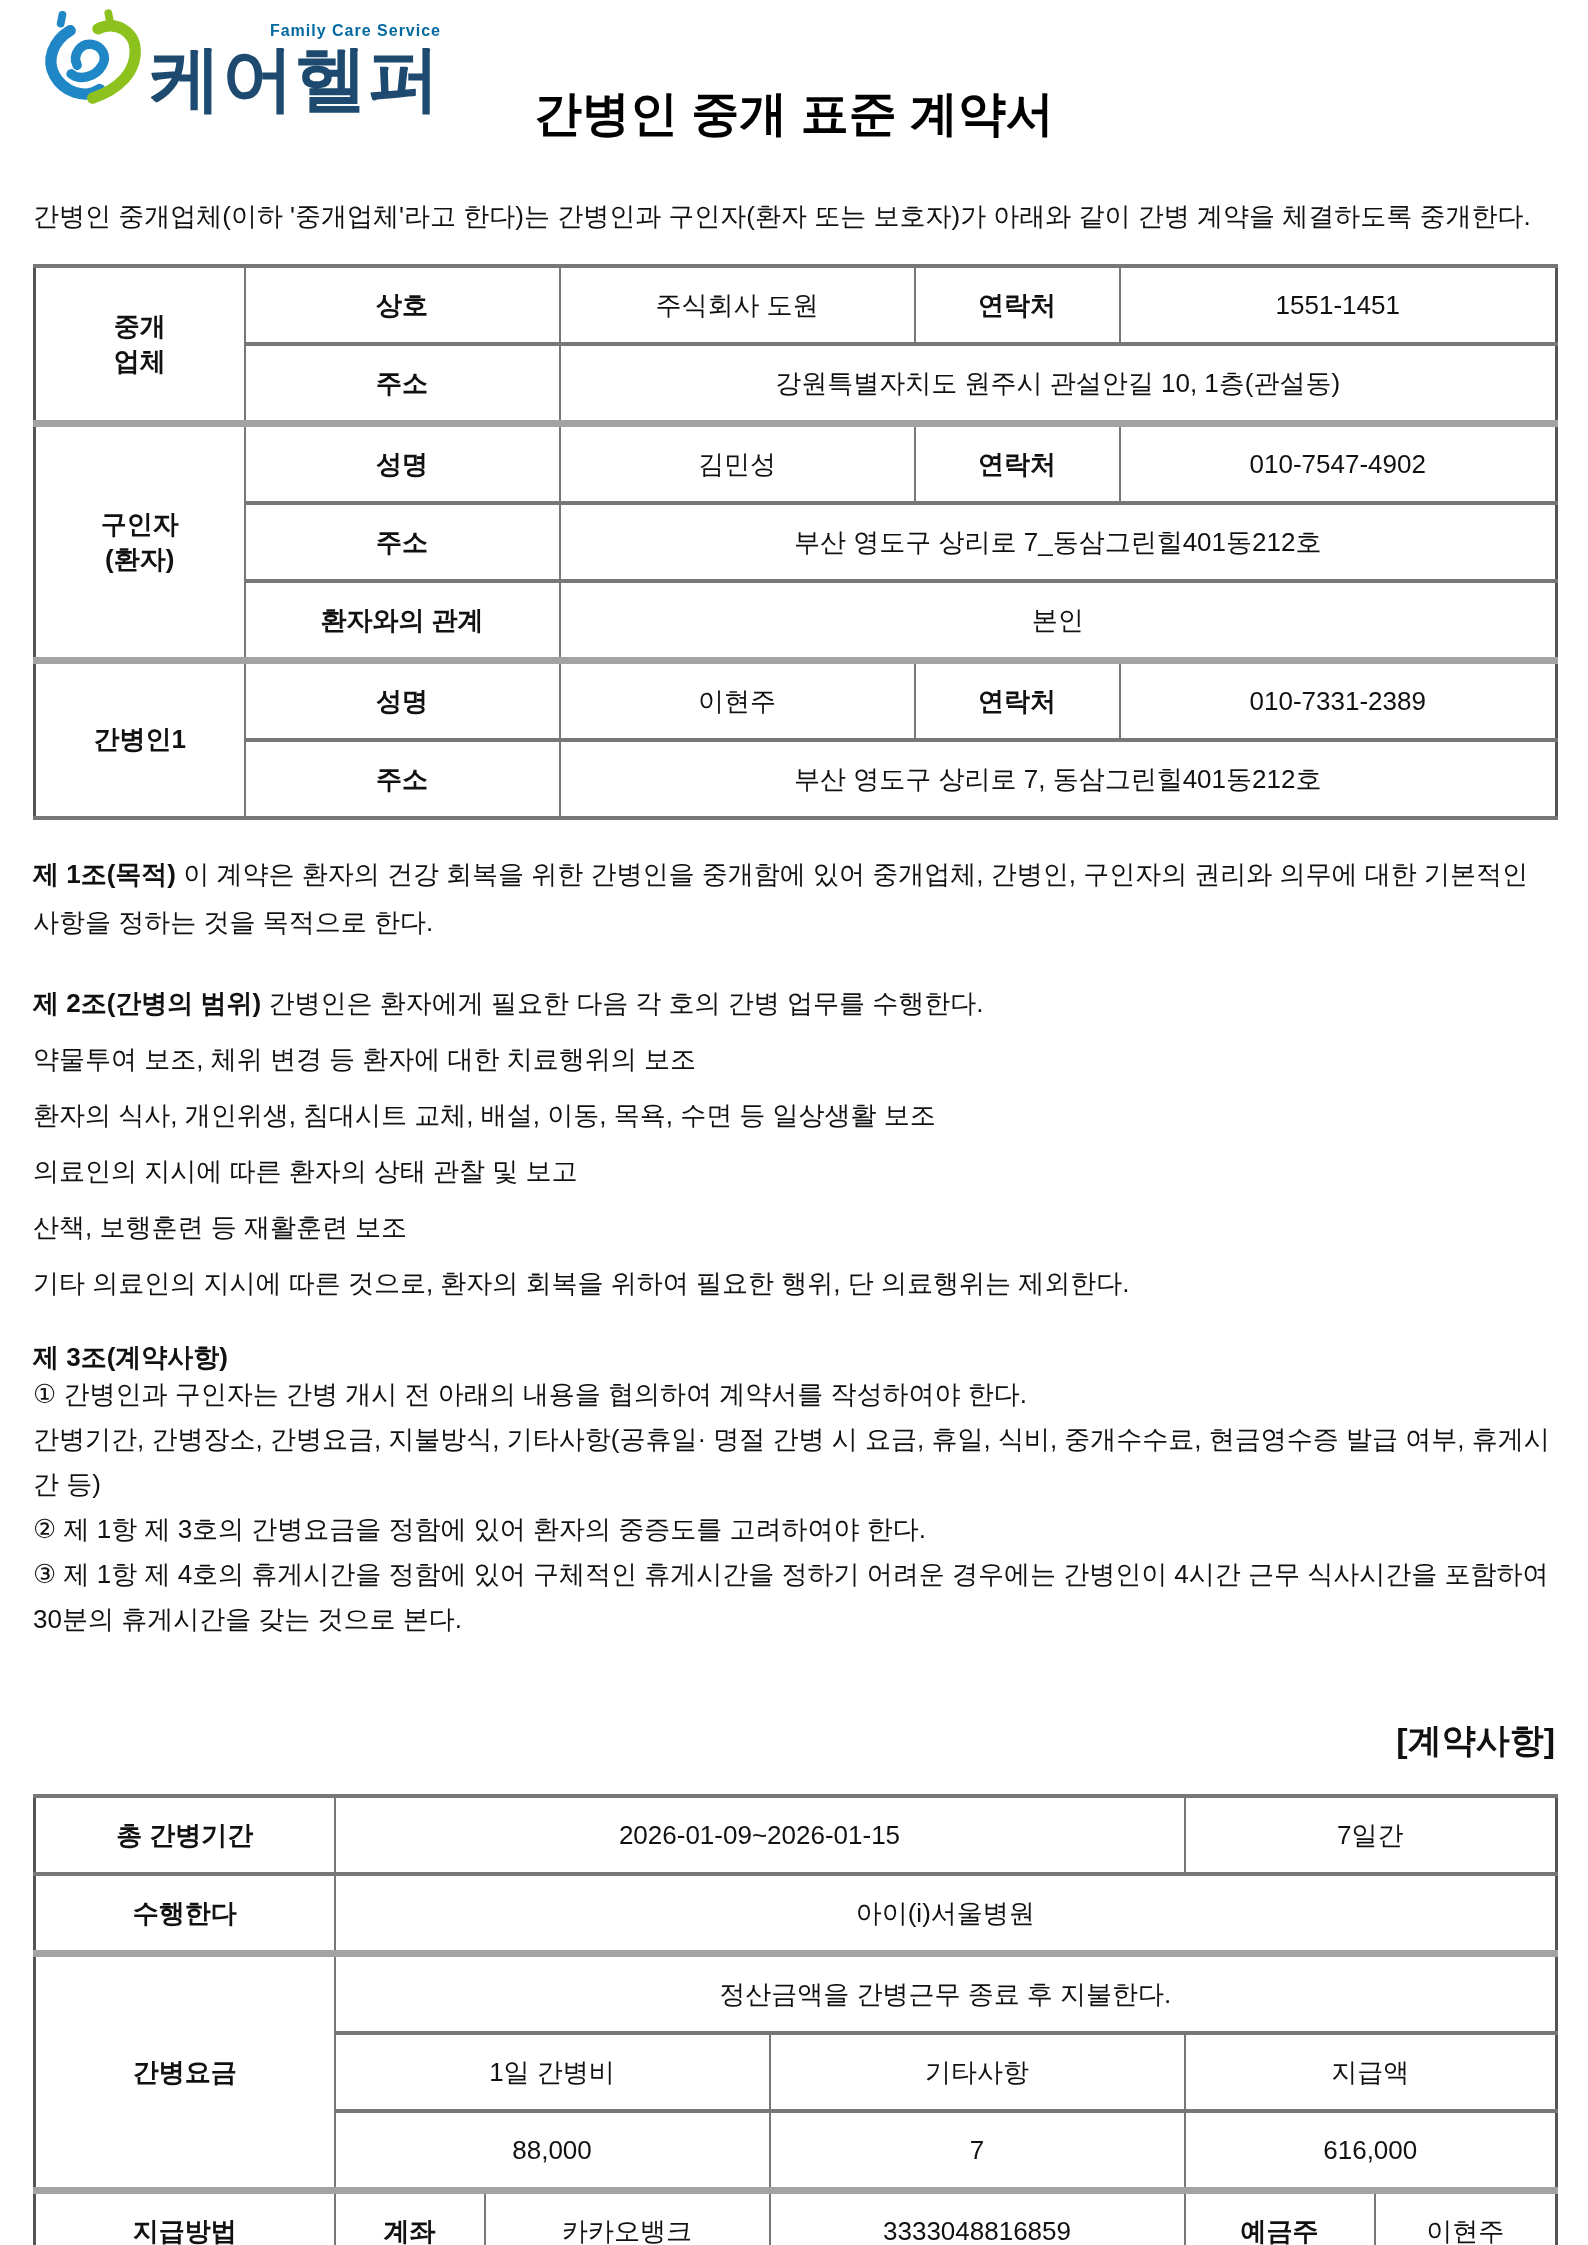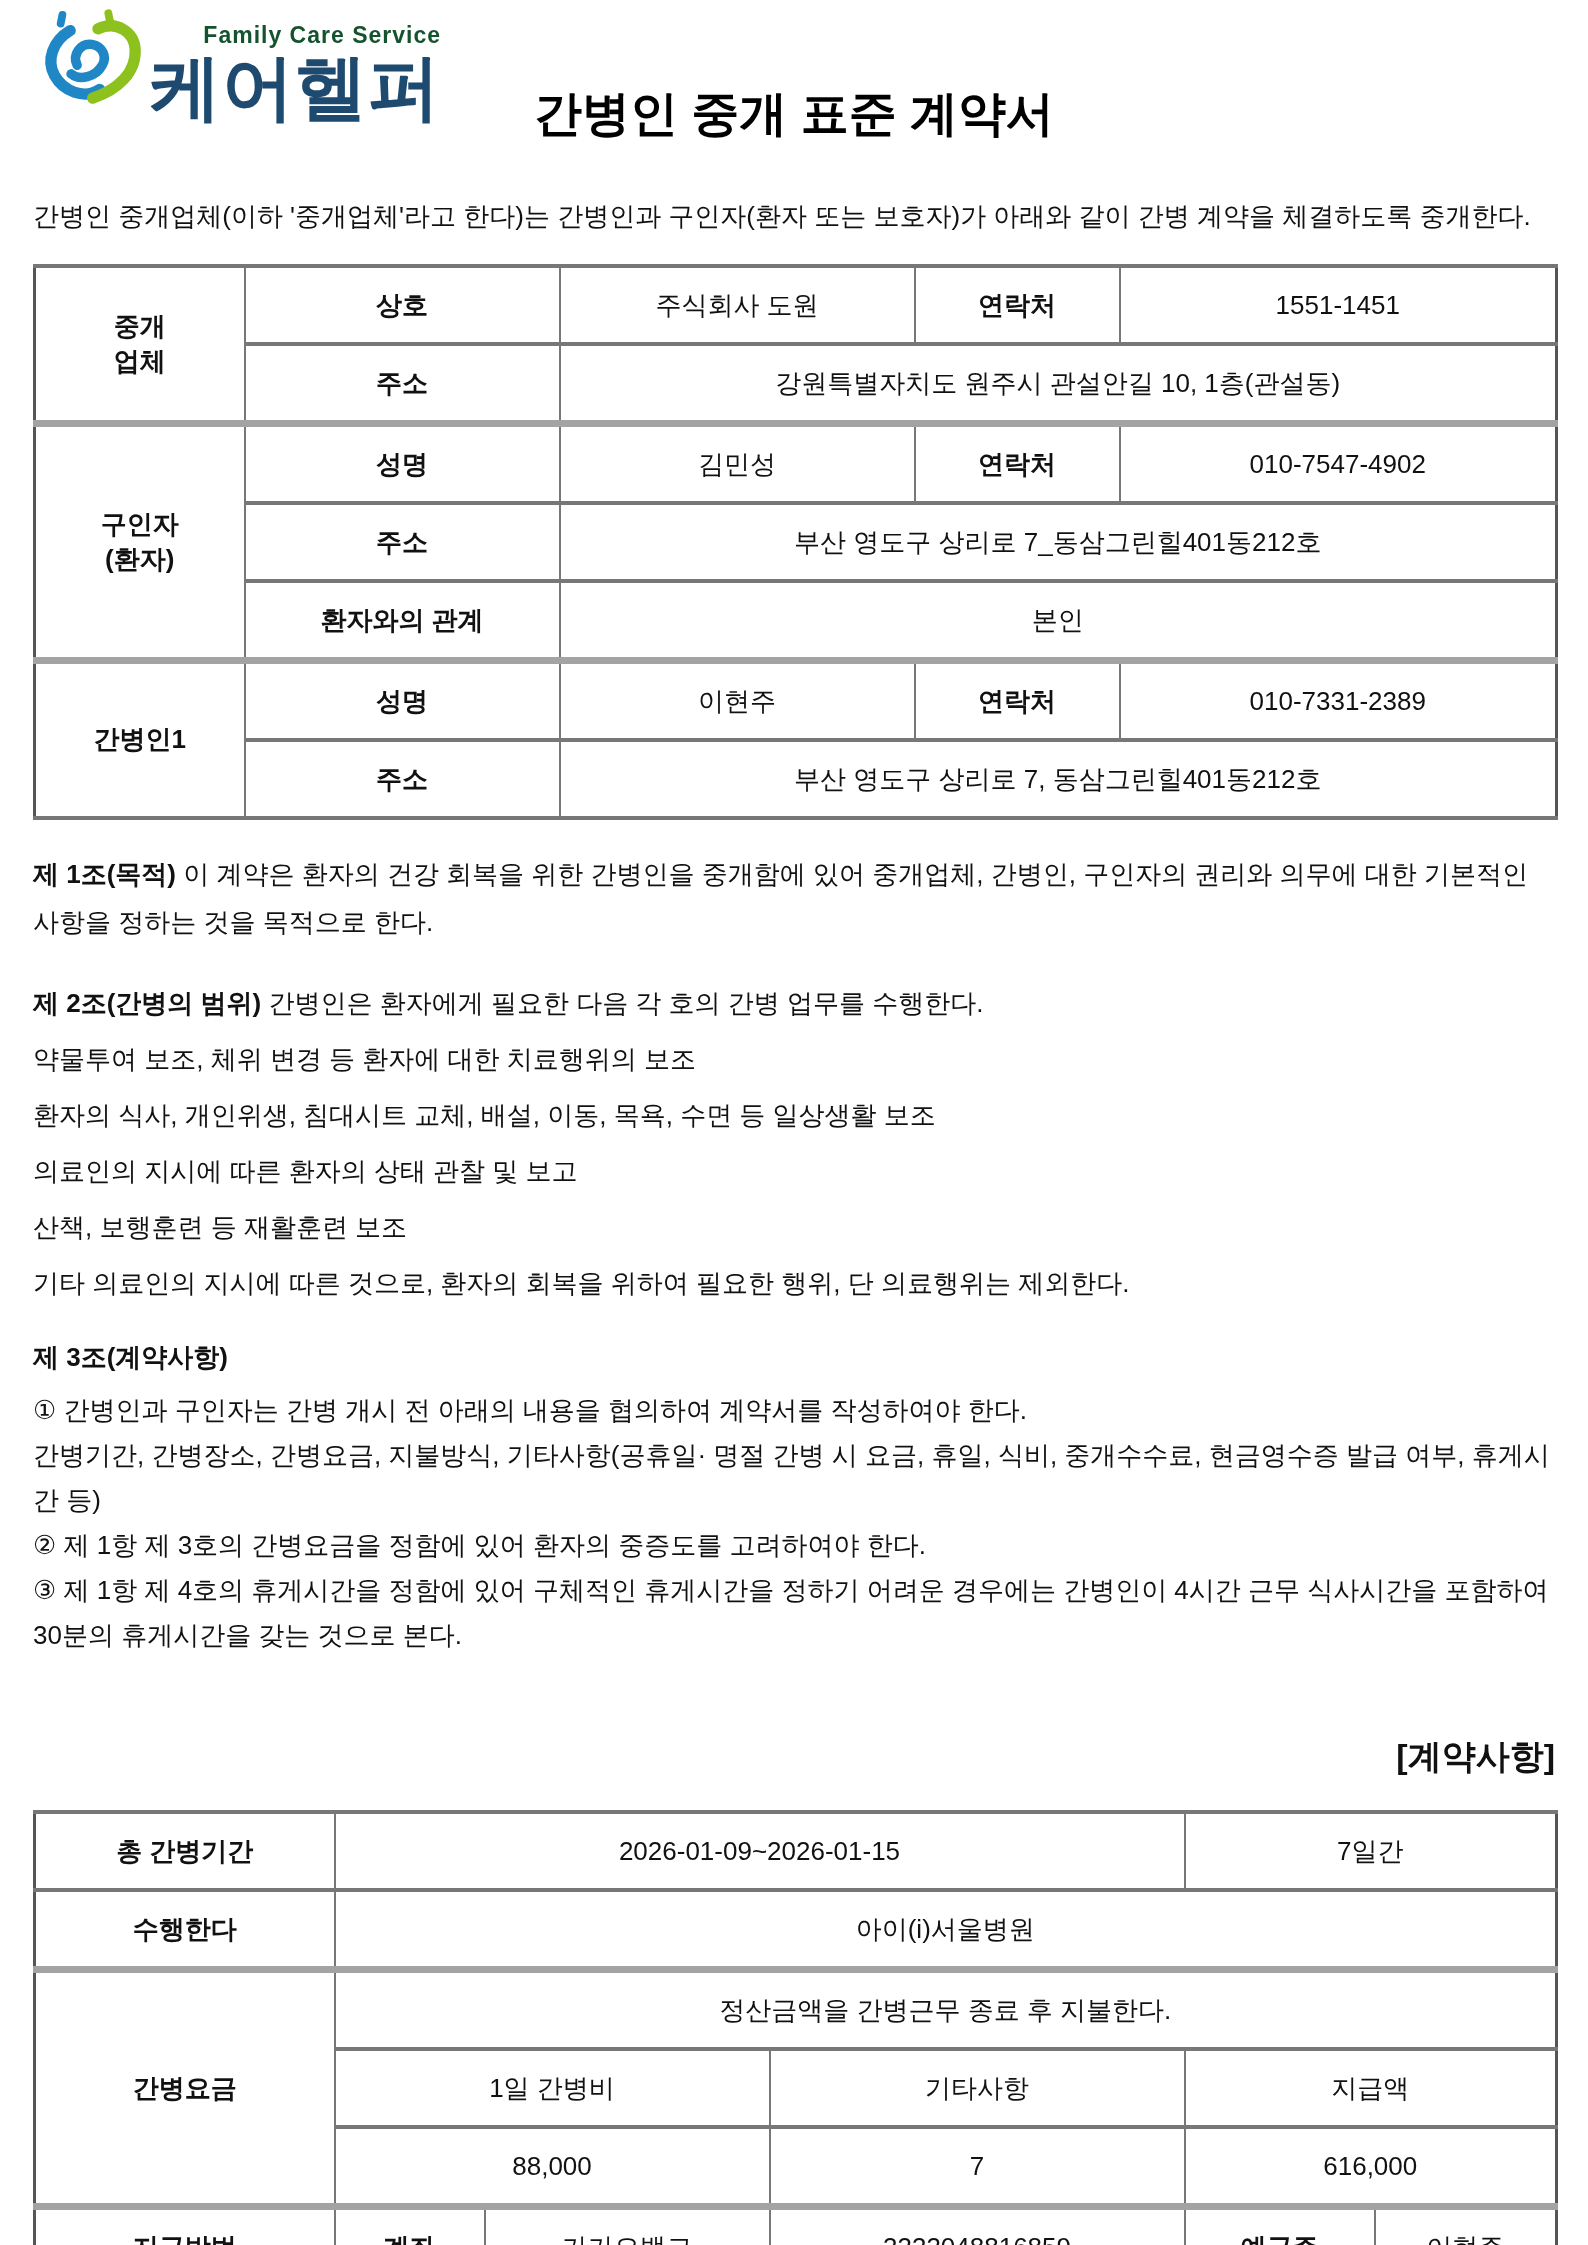--- a/index.html
+++ b/index.html
@@ -8,35 +8,35 @@
     background:#ffffff;color:#111;
     font-family:"Liberation Sans","DejaVu Sans",sans-serif;
   }
   .content{margin:0 33px;width:1522px;}
 
   
   .header{position:relative;height:172px;}
   .logo{position:absolute;left:6px;top:8px;display:flex;align-items:flex-start;}
   .logo-icon{width:104px;height:104px;flex:0 0 auto;}
   .logo-text{display:flex;flex-direction:column;align-items:flex-end;margin-left:6px;padding-top:14px;}
-  .logo-tagline{font-size:23px;letter-spacing:1px;color:#14532d;font-weight:bold;}
+  .logo-tagline{font-size:16px;letter-spacing:1px;color:#0369a1;font-weight:bold;}
   .logo-brand{font-size:72px;font-weight:bold;color:#1d4a6e;letter-spacing:1px;line-height:1.0;margin-top:2px;}
   .doc-title{position:absolute;left:0;top:82px;width:100%;margin:0;text-align:center;
     font-size:48px;font-weight:bold;color:#000;letter-spacing:0px;}
 
   
   .intro{margin:24px 0 0 0;font-size:26px;line-height:40px;}
   p{margin:0;}
   .article-block{font-size:26px;}
   .a1{margin-top:30px;line-height:48px;}
   .a2-head{margin-top:42px;line-height:30px;}
   .scope-item{margin-top:26px;line-height:30px;}
   .a3-head{margin-top:44px;line-height:30px;}
   .clause{line-height:45px;}
-  .clause-first{margin-top:16px;}
+  .clause-first{}
   .bold{font-weight:bold;}
 
   
   .contract-header{margin:76px 0 0 0;text-align:right;font-size:34px;font-weight:bold;}
 
   
   table{border-collapse:collapse;width:1522px;table-layout:fixed;margin-top:28px;
         border:3px solid #555;}
   td{border-left:2px solid #777;border-right:2px solid #777;
      border-top:4px solid #777;border-bottom:4px solid #777;

